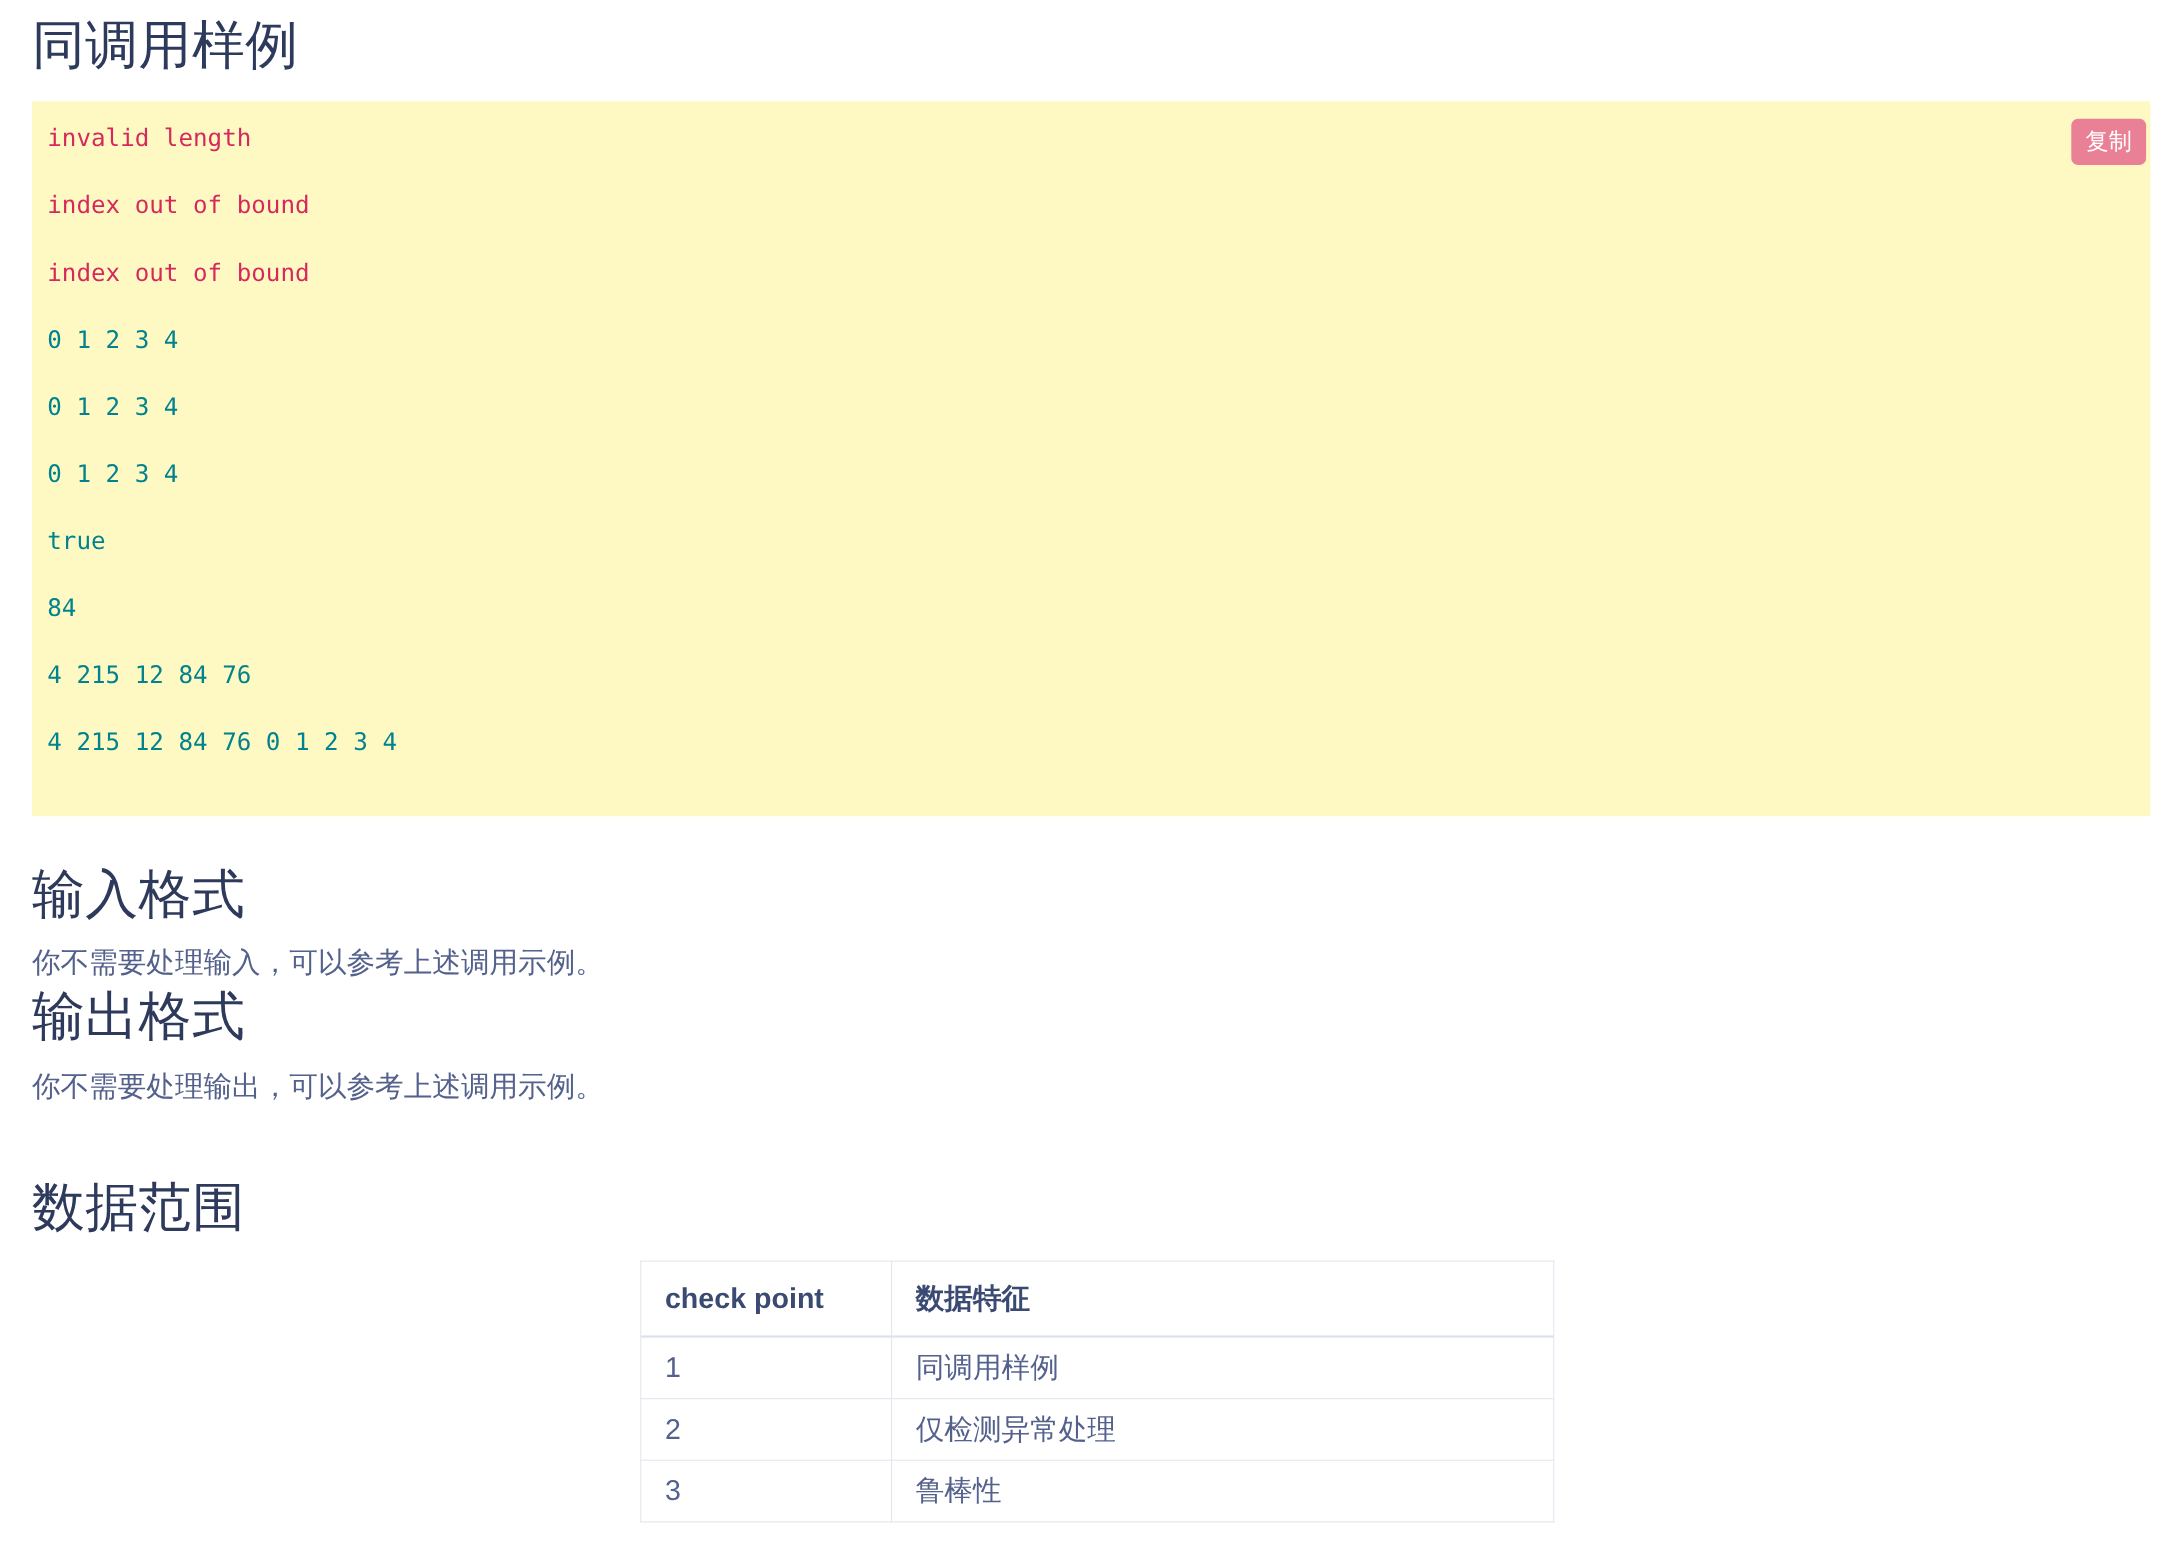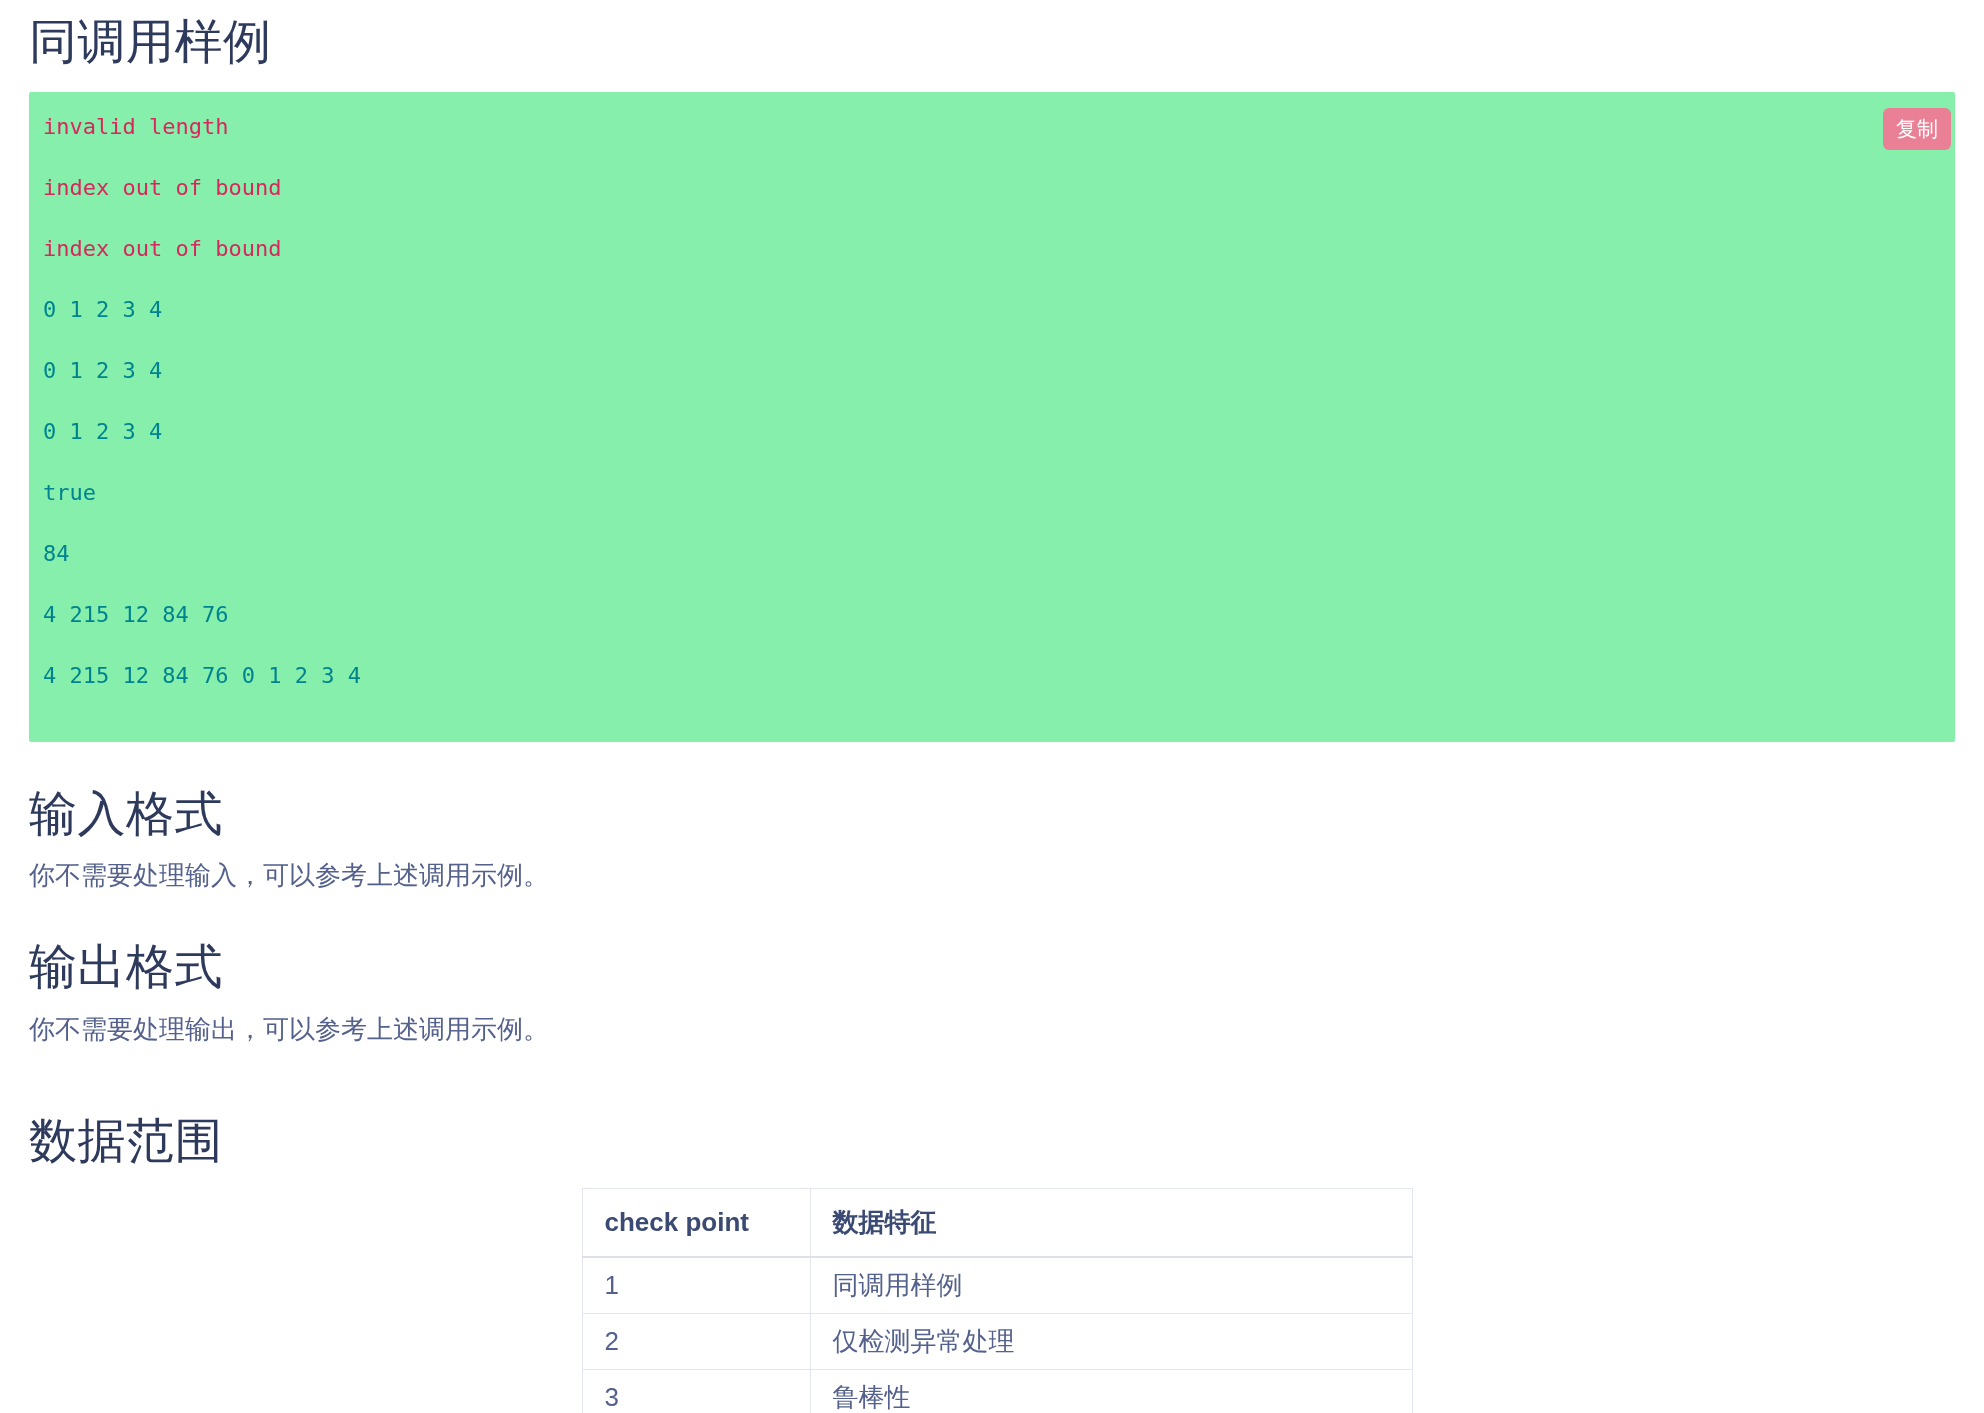--- a/index.html
+++ b/index.html
@@ -26,36 +26,36 @@
     font-size: 48px;
     line-height: 1.15;
     font-weight: 400;
     color: #2e3a5c;
     margin: 0;
     letter-spacing: 0.5px;
   }
 
   #h-sample-output { padding-top: 14px; margin-bottom: 23px; }
   #h-input-format  { margin-top: 44px; margin-bottom: 17px; }
-  #h-output-format { margin-top: 42px; margin-bottom: 17px; }
+  #h-output-format { margin-bottom: 17px; }
   #h-data-range    { margin-top: 62px; margin-bottom: 20px; }
 
   p.body-text {
     font-size: 26px;
     line-height: 1.5;
     color: #54618c;
     margin: 0;
     font-weight: 400;
     font-family: Liberation Mono, monospace;
   }
 
   
   .code-wrap {
     position: relative;
-    background: #86efac;
+    background: #fef9c3;
     border-radius: 2px;
     padding: 20px 0 20px 0;
     width: 1926px;
   }
   pre.code {
     margin: 0;
     padding: 0 14px;
     font-family: "DejaVu Sans Mono", "Liberation Mono", monospace;
     font-size: 22px;
     line-height: 30.5px;

